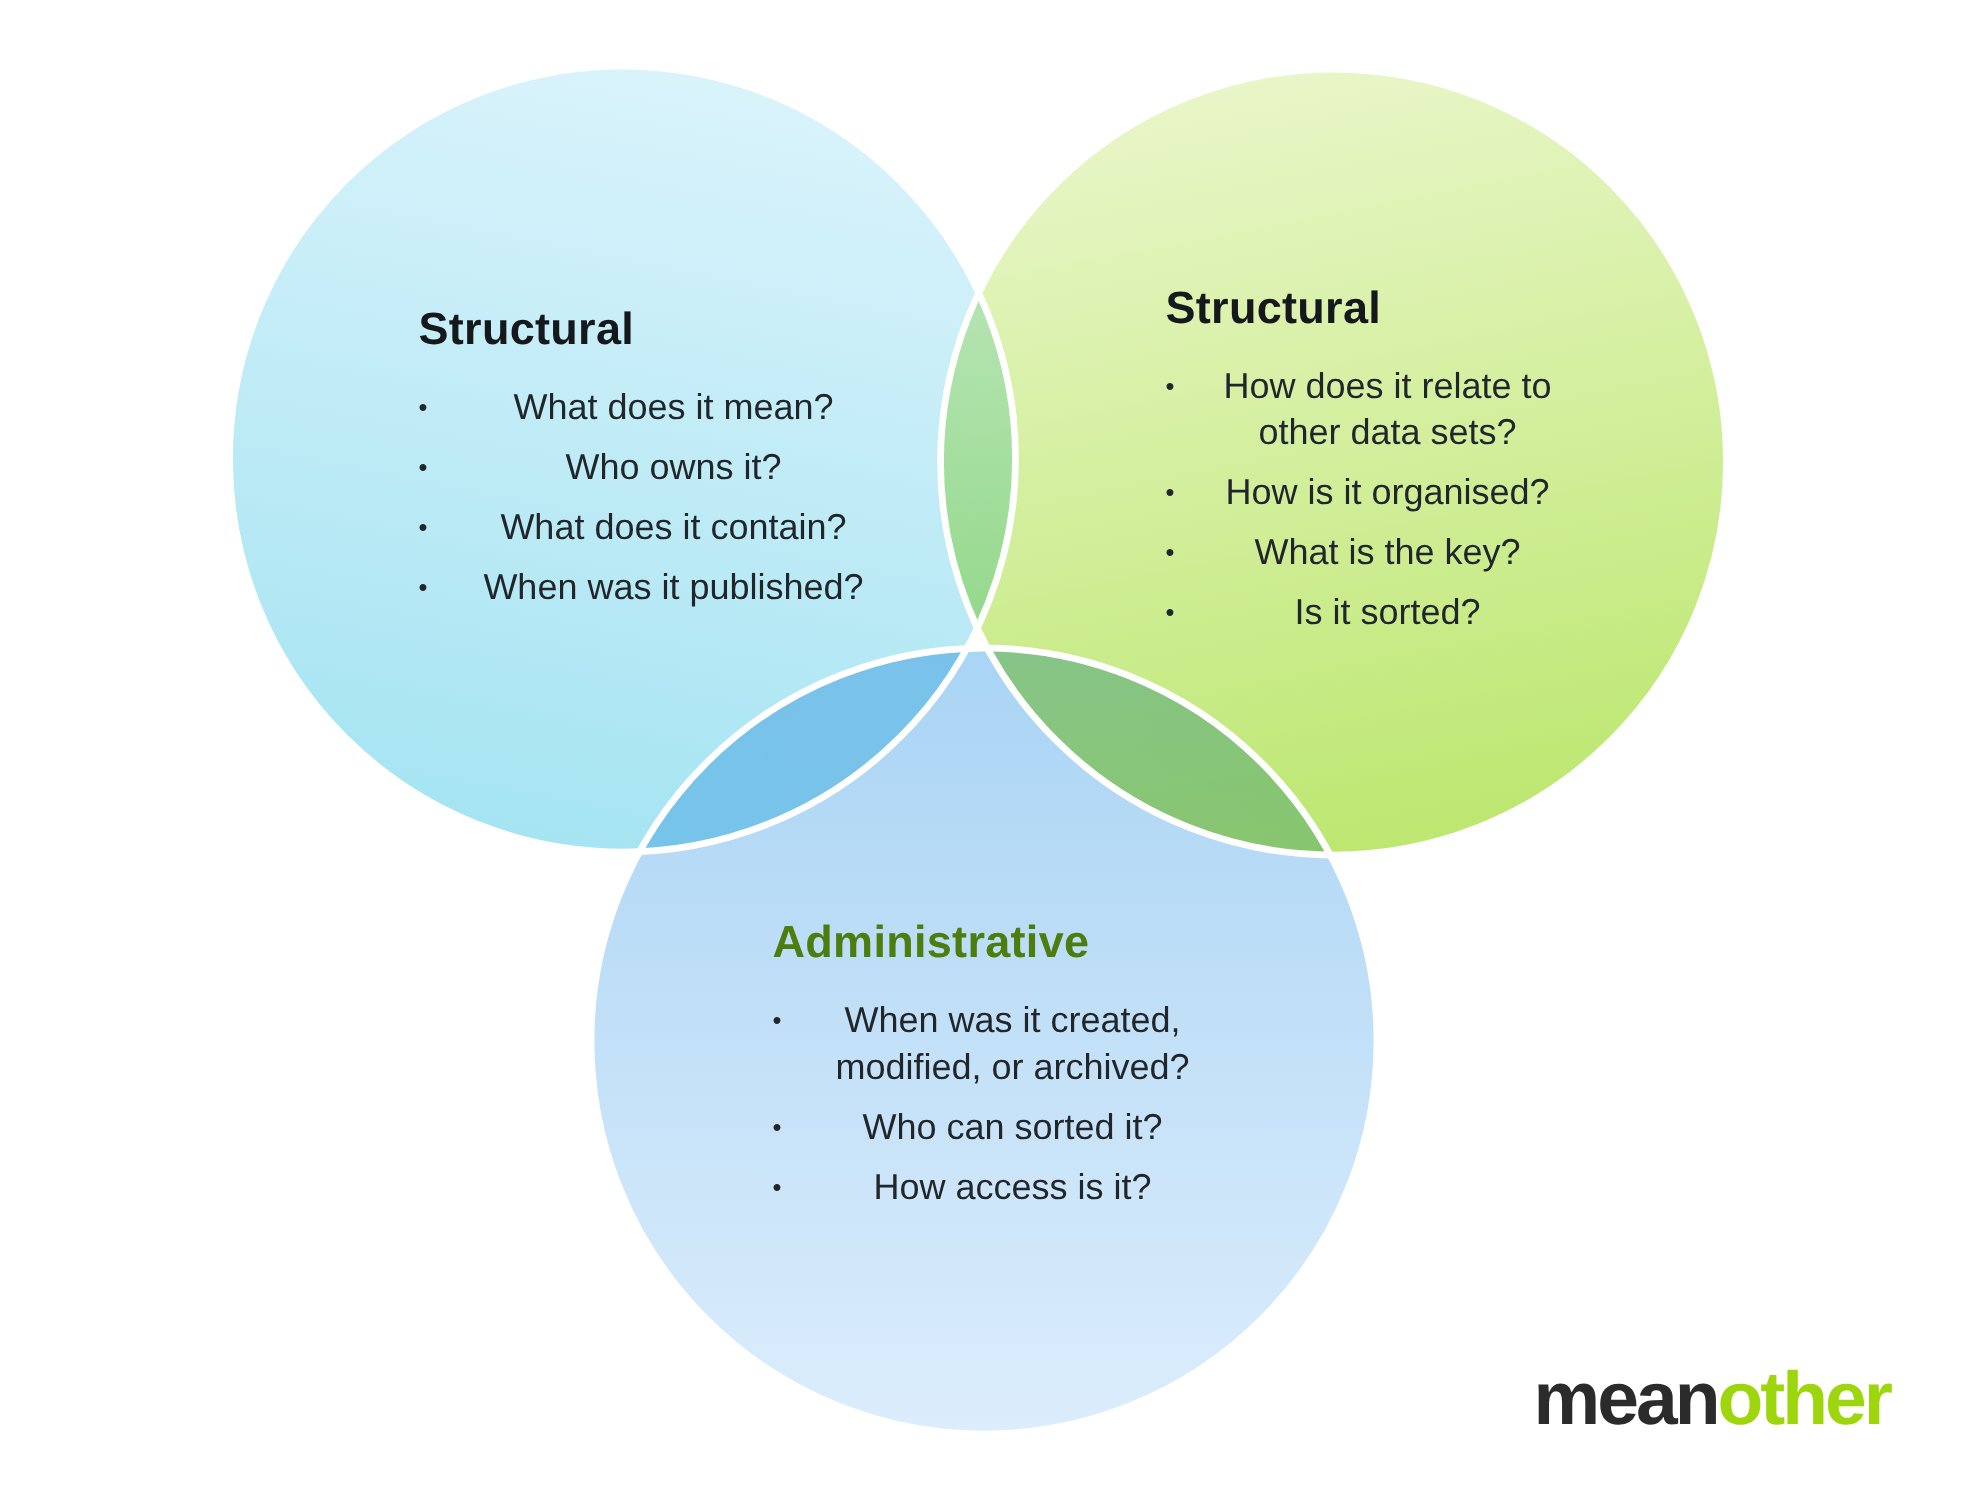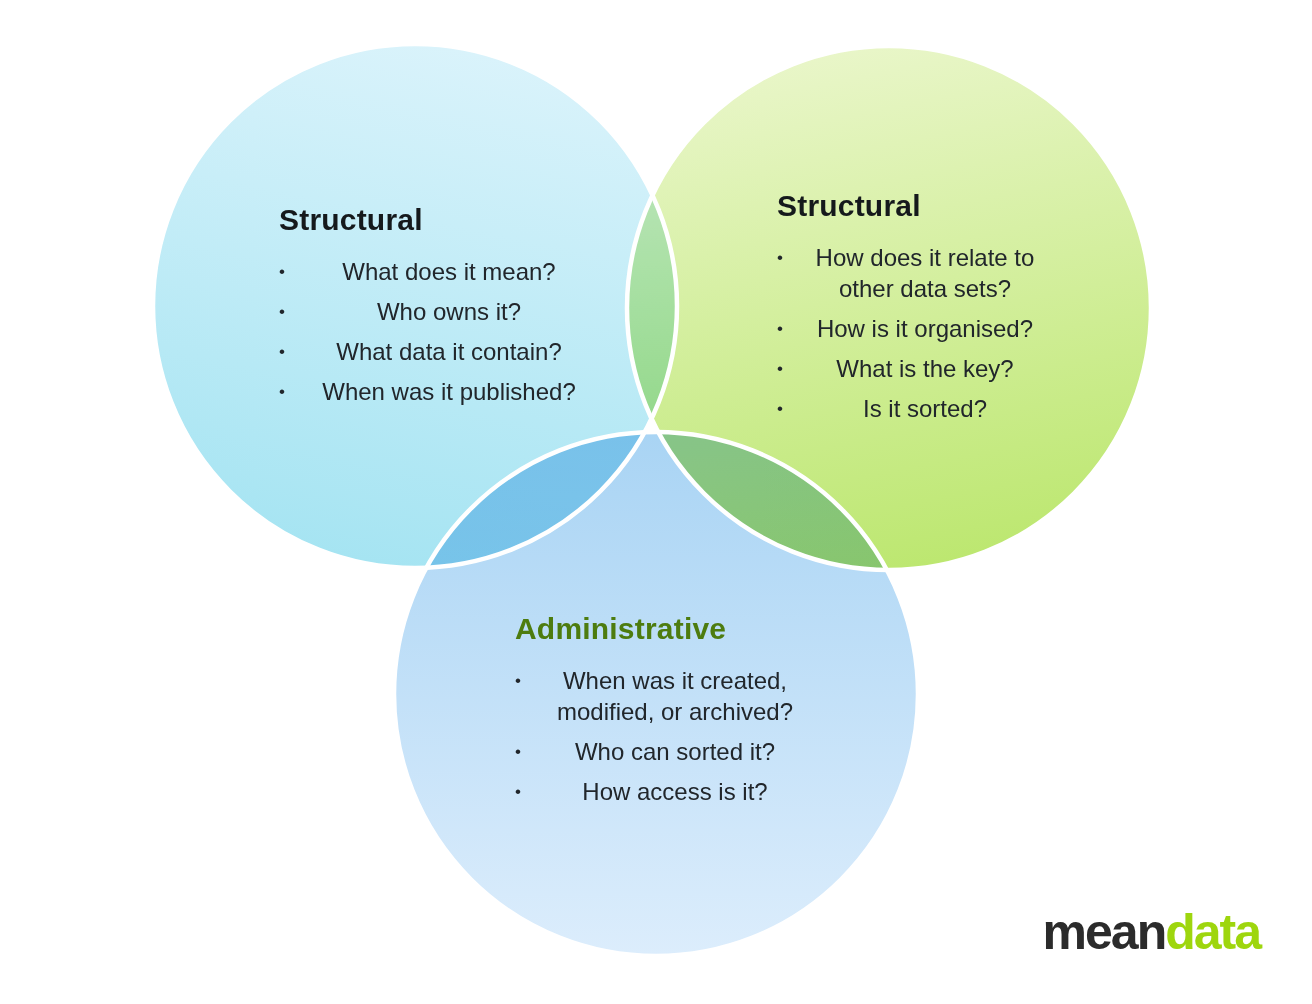--- a/index.html
+++ b/index.html
@@ -95,21 +95,21 @@
       <li style="color: rgb(33, 38, 43);">
         <span class="blt">•</span>
         <span class="txt">What does it mean?</span>
       </li>
       <li style="color: rgb(33, 38, 43);">
         <span class="blt">•</span>
         <span class="txt">Who owns it?</span>
       </li>
       <li style="color: rgb(33, 38, 43);">
         <span class="blt">•</span>
-        <span class="txt">What data it contain?</span>
+        <span class="txt">What does it contain?</span>
       </li>
       <li style="color: rgb(33, 38, 43);">
         <span class="blt">•</span>
         <span class="txt">When was it published?</span>
       </li>
     </ul>
   </div>
 
   <div class="block" id="blk-struct">
     <h2 style="color: rgb(21, 25, 28);">Structural</h2>
@@ -145,16 +145,16 @@
         <span class="txt">Who can sorted it?</span>
       </li>
       <li style="color: rgb(33, 38, 43);">
         <span class="blt">•</span>
         <span class="txt">How access is it?</span>
       </li>
     </ul>
   </div>
 
   <div class="logo">
-    <span style="color: rgb(43, 43, 43);">mean</span><span style="color: rgb(158, 214, 14);">data</span>
+    <span style="color: rgb(43, 43, 43);">mean</span><span style="color: rgb(158, 214, 14);">other</span>
   </div>
 
 </div>
 
 </body></html>

